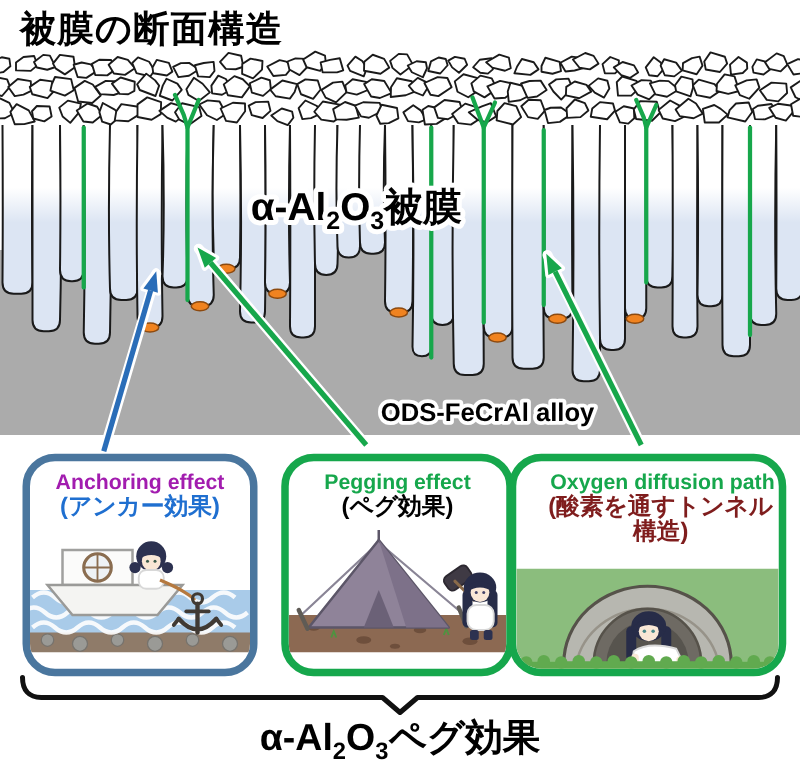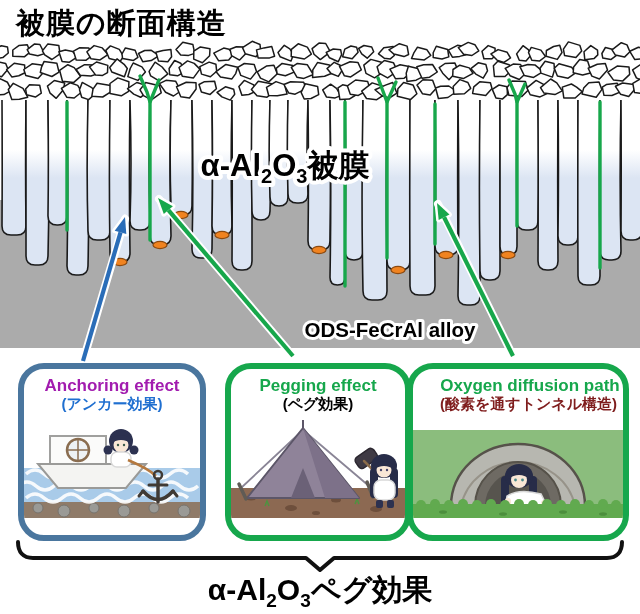--- a/index.html
+++ b/index.html
@@ -3,21 +3,21 @@
 <meta charset="utf-8">
 <style>
   html,body{margin:0;padding:0;background:#fff;}
   .stage{position:relative;width:640px;height:614px;background:#fff;overflow:hidden;
          font-family:Liberation Sans, sans-serif;color:#000;}
   .title{position:absolute;left:16px;top:4px;font-size:29px;font-weight:bold;letter-spacing:1px;}
   #film{position:absolute;left:0;top:0;}
   .panel{position:absolute;top:363px;height:178px;border:6px solid #16a74c;border-radius:26px;
          box-sizing:border-box;background:#fff;text-align:center;overflow:hidden;}
   .p-title{font-weight:bold;font-size:17px;margin-top:7px;line-height:1.15;}
-  .p-sub{font-weight:bold;font-size:15px;line-height:1.1;}
+  .p-sub{font-weight:bold;font-size:19px;line-height:1.1;}
   .illus{display:block;margin:2px auto 0;}
   .brace{position:absolute;left:0;top:539px;}
   .caption{position:absolute;left:0;top:570px;width:640px;text-align:center;
            font-size:30px;font-weight:bold;}
   .caption sub{font-size:19px;font-weight:bold;}
 </style>
 </head>
 <body>
 
 <div class="stage">

